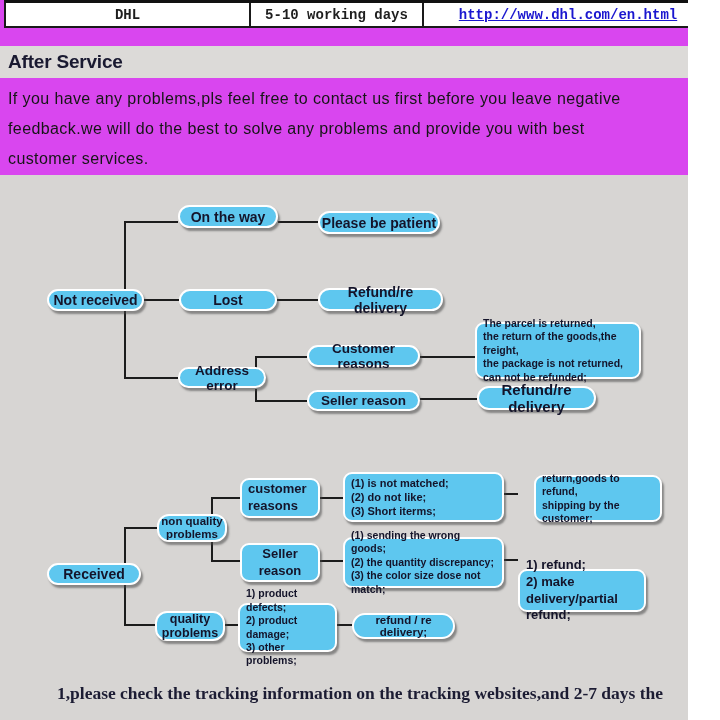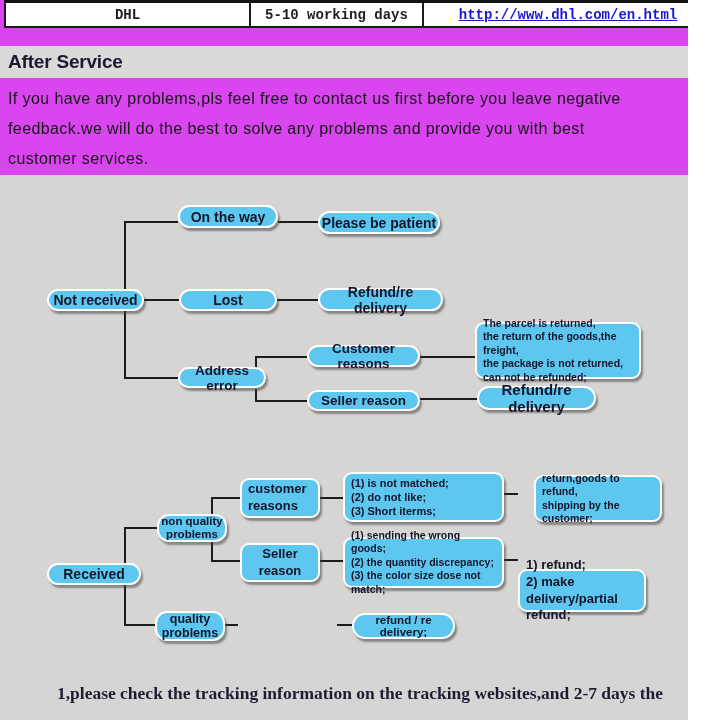--- a/index.html
+++ b/index.html
@@ -117,18 +117,21 @@
     <div class="fbox left" style="left:343px;top:297px;width:161px;height:50px;font-size:11px;">(1) is not matched;
 (2) do not like;
 (3) Short iterms;</div>
     <div class="fbox left" style="left:518px;top:300px;width:128px;height:47px;font-size:10.5px;justify-content:center;margin-left:16px;">return,goods to refund,
 shipping by the customer;</div>
     <div class="fbox left" style="left:343px;top:362px;width:161px;height:51px;font-size:10.5px;">(1) sending the wrong goods;
 (2) the quantity discrepancy;
 (3) the color size dose not match;</div>
     <div class="fbox left" style="left:518px;top:367px;width:128px;height:43px;font-size:13px;justify-content:center;margin-top:27px;">1) refund;
 2) make delivery/partial refund;</div>
+    <div class="fbox left" style="left:238px;top:428px;width:99px;height:49px;font-size:10.5px;">1) product defects;
+2) product damage;
+3) other problems;</div>
     <div class="pill" style="left:352px;top:438px;width:103px;height:26px;font-size:11.5px;">refund / re delivery;</div>
 
     <div class="footer-note">1,please check the tracking information on the tracking websites,and 2-7 days the</div>
   </div>
 
 </div>
 
 </body></html>

